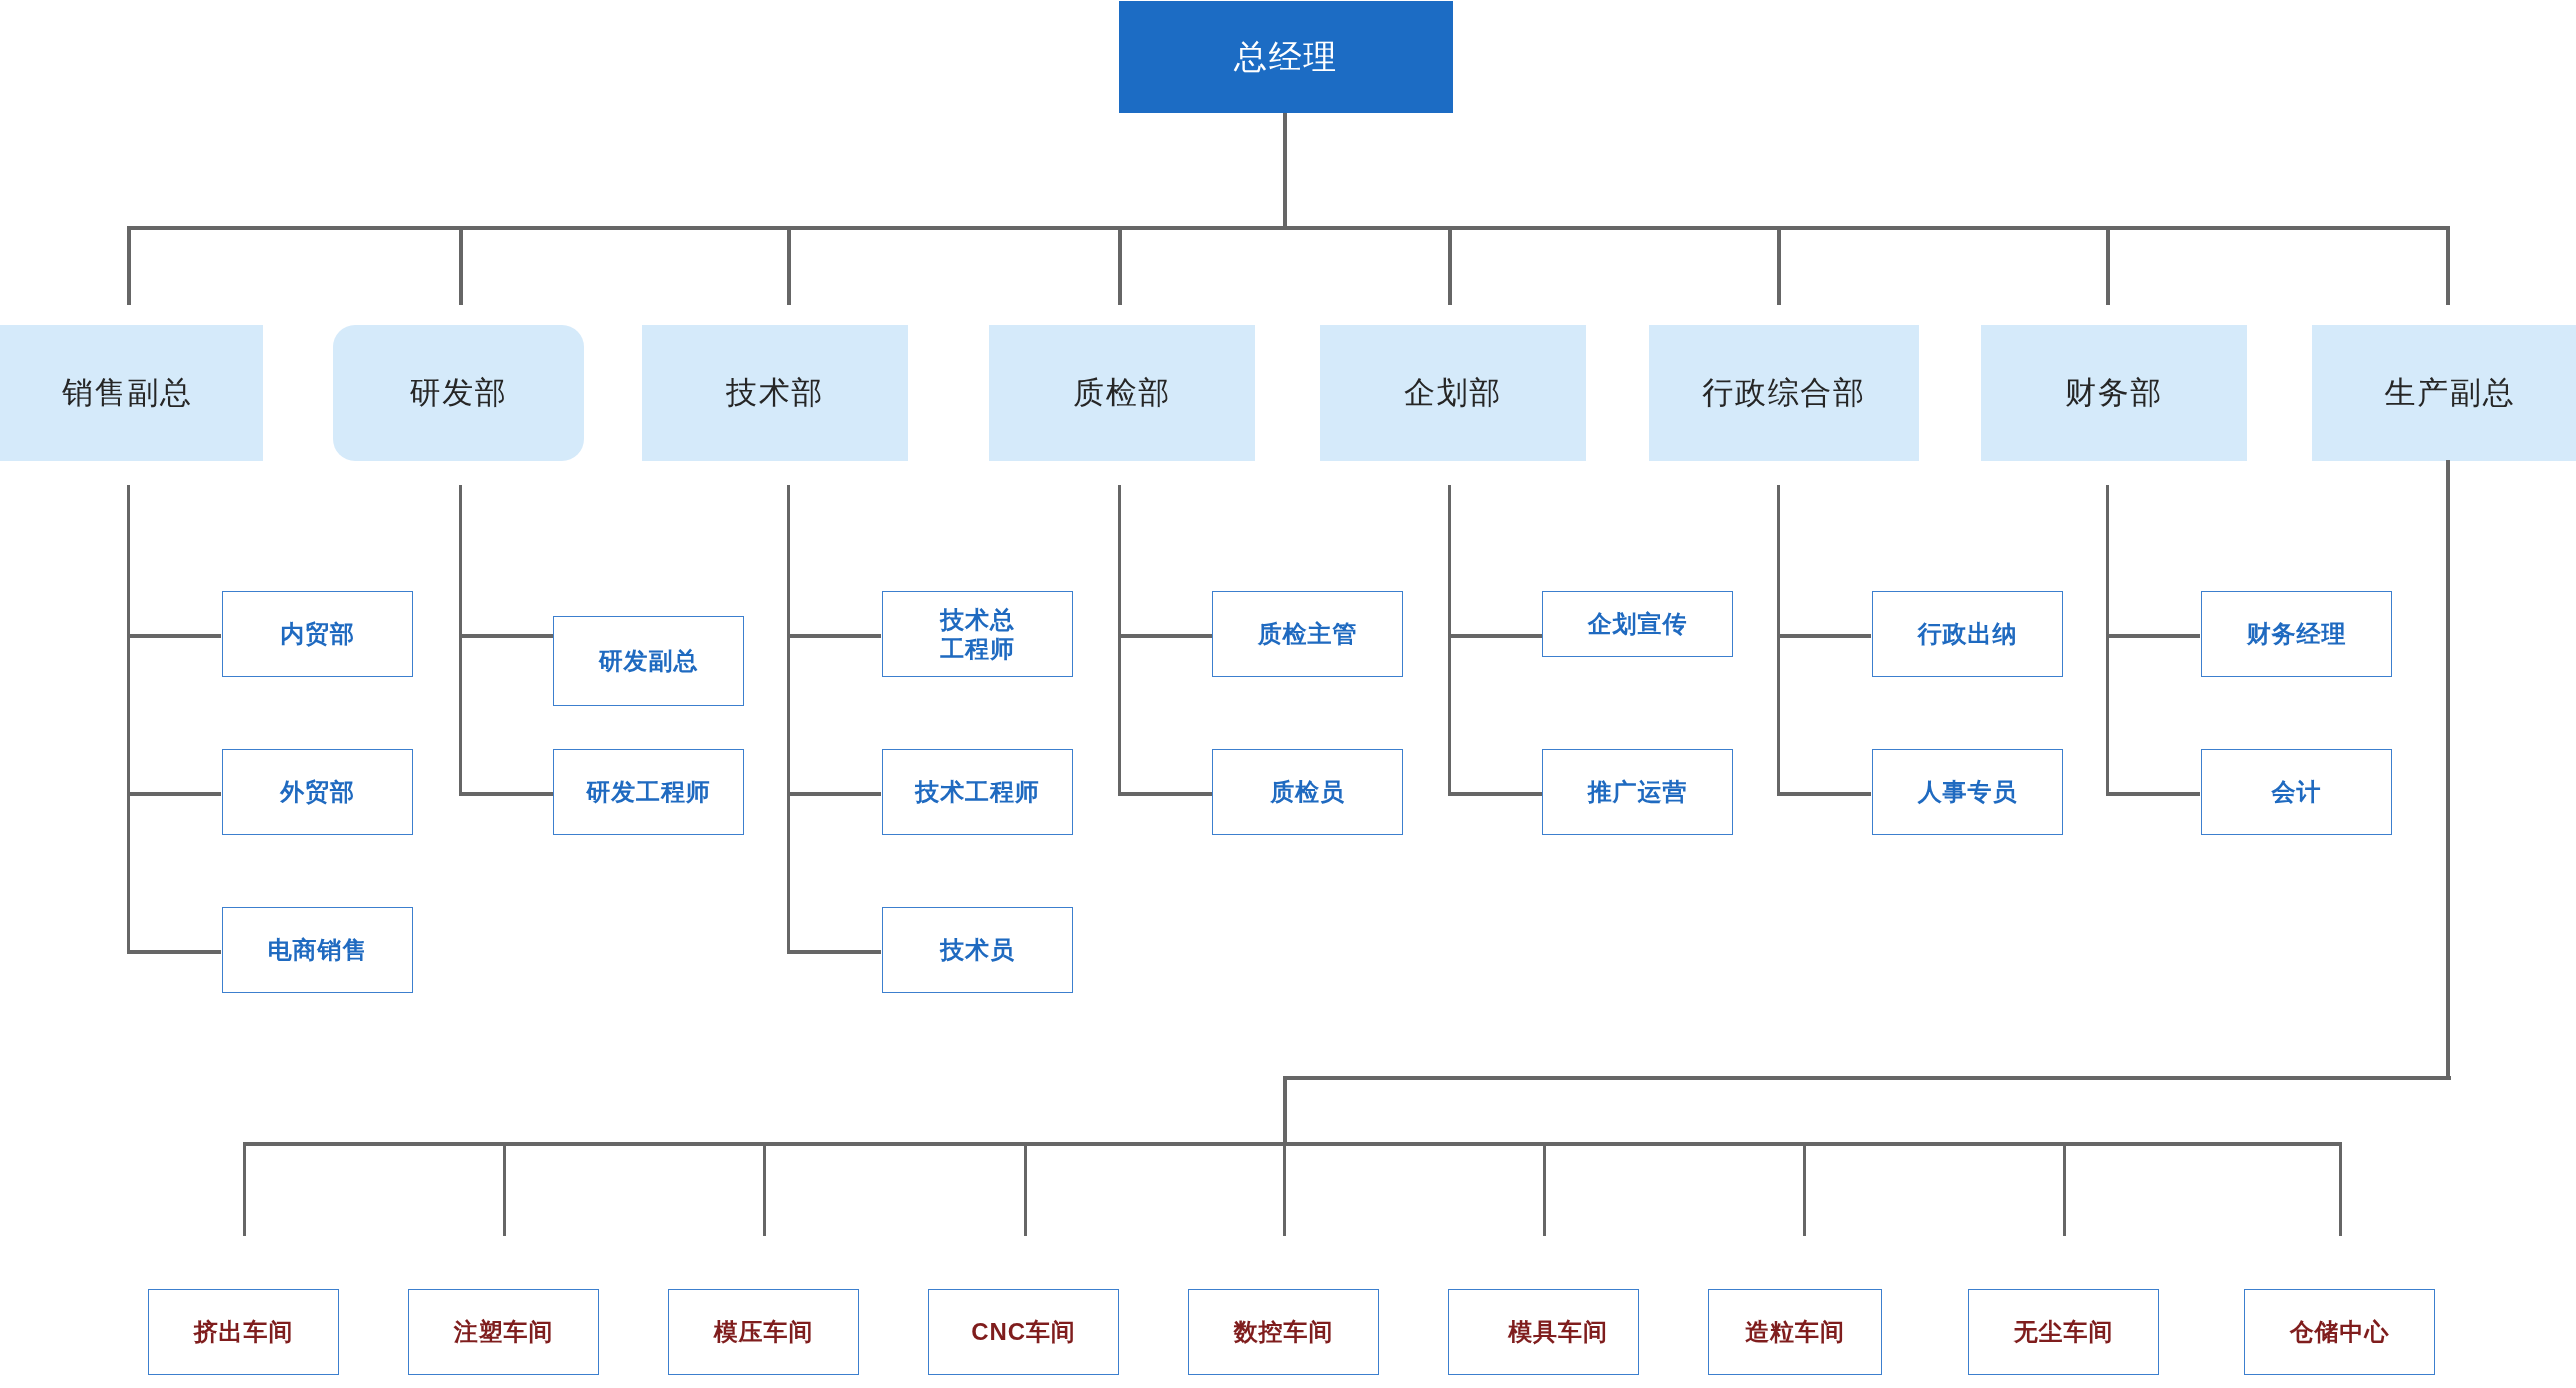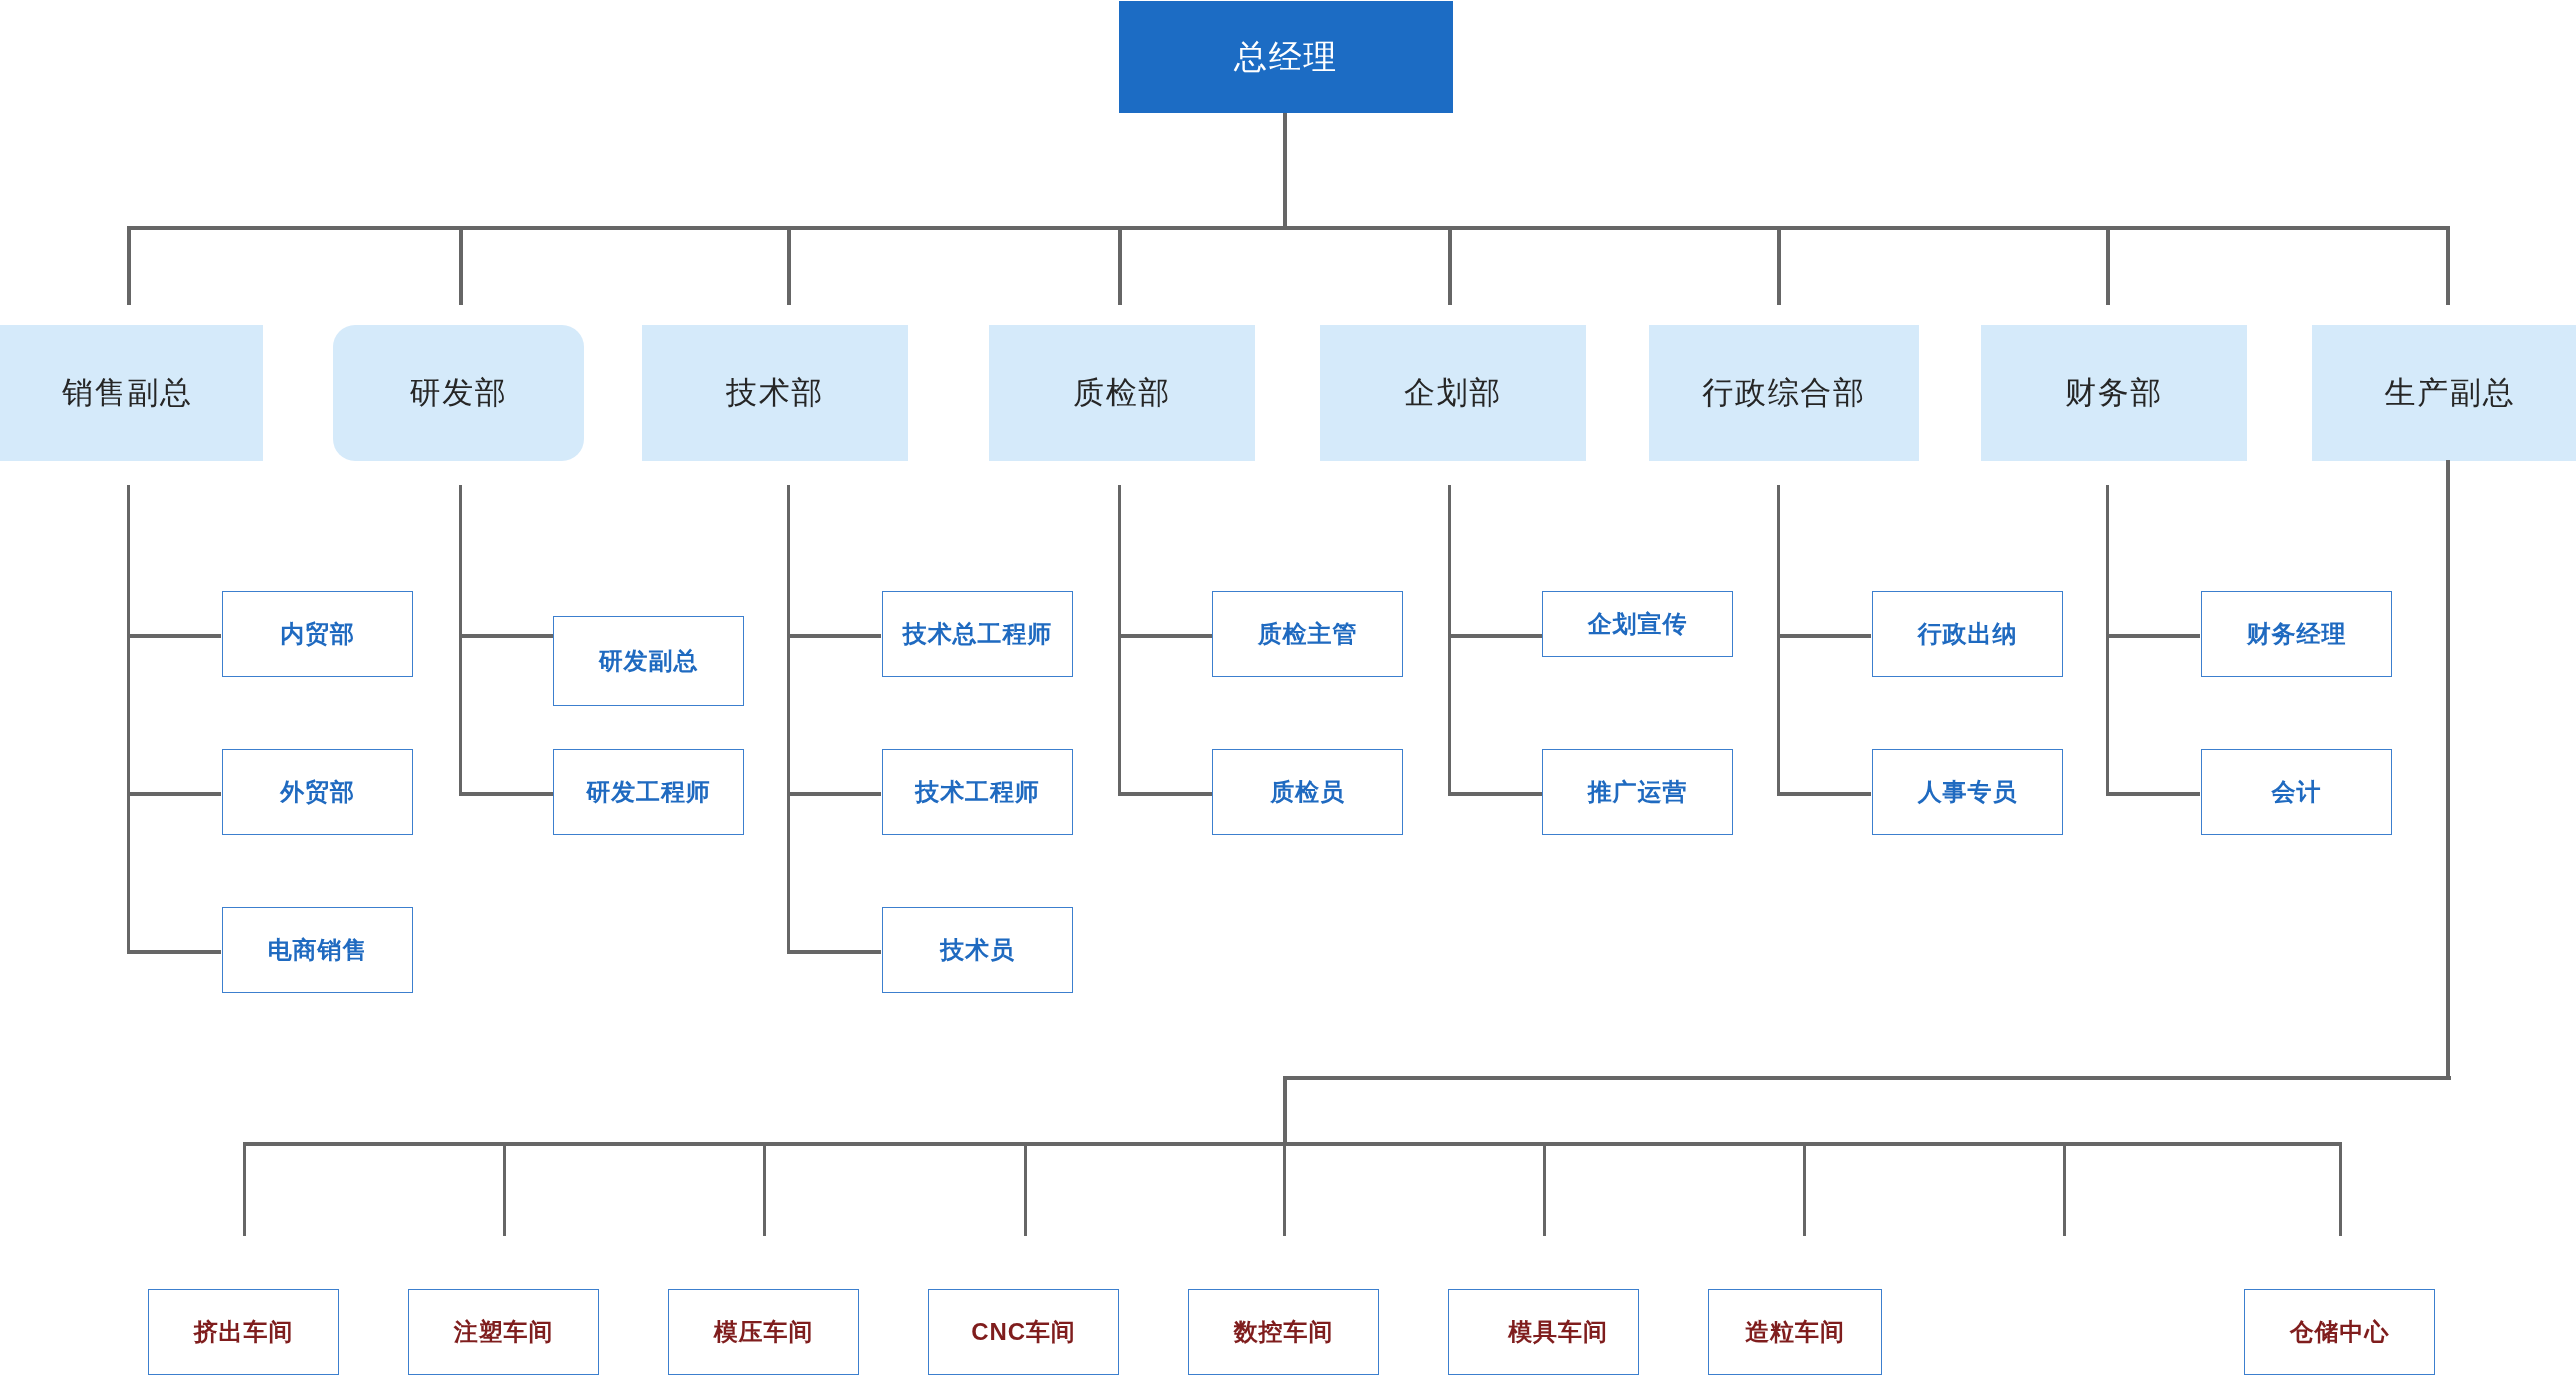--- a/index.html
+++ b/index.html
@@ -102,21 +102,21 @@
   <div class="conn conn-thin-v" style="left:459px; top:485px; height:311px;"></div>
   <div class="conn conn-h" style="left:459px; top:634px; width:94px;"></div>
   <div class="conn conn-h" style="left:459px; top:792px; width:94px;"></div>
   <div class="node node-sub" style="left:553px; top:591px; width:191px; height:90px;margin-top:25px;">研发副总</div>
   <div class="node node-sub" style="left:553px; top:749px; width:191px; height:86px;">研发工程师</div>
 
   <div class="conn conn-thin-v" style="left:787px; top:485px; height:469px;"></div>
   <div class="conn conn-h" style="left:787px; top:634px; width:94px;"></div>
   <div class="conn conn-h" style="left:787px; top:792px; width:94px;"></div>
   <div class="conn conn-h" style="left:787px; top:950px; width:94px;"></div>
-  <div class="node node-sub" style="left:882px; top:591px; width:191px; height:86px; flex-direction:row;">
+  <div class="node node-sub" style="left:882px; top:591px; width:191px; height:86px; flex-direction:column;">
     <span>技术总</span>
     <span>工程师</span>
   </div>
   <div class="node node-sub" style="left:882px; top:749px; width:191px; height:86px;">技术工程师</div>
   <div class="node node-sub" style="left:882px; top:907px; width:191px; height:86px;">技术员</div>
 
   <div class="conn conn-thin-v" style="left:1118px; top:485px; height:311px;"></div>
   <div class="conn conn-h" style="left:1118px; top:634px; width:94px;"></div>
   <div class="conn conn-h" style="left:1118px; top:792px; width:94px;"></div>
   <div class="node node-sub" style="left:1212px; top:591px; width:191px; height:86px;">质检主管</div>
@@ -156,16 +156,17 @@
   <div class="conn conn-thin-v" style="left:2063px; top:1142px; height:94px;"></div>
   <div class="conn conn-thin-v" style="left:2339px; top:1142px; height:94px;"></div>
 
   <div class="node node-shop" style="left:148px; top:1289px; width:191px; height:86px;">挤出车间</div>
   <div class="node node-shop" style="left:408px; top:1289px; width:191px; height:86px;">注塑车间</div>
   <div class="node node-shop" style="left:668px; top:1289px; width:191px; height:86px;">模压车间</div>
   <div class="node node-shop" style="left:928px; top:1289px; width:191px; height:86px;">CNC车间</div>
   <div class="node node-shop" style="left:1188px; top:1289px; width:191px; height:86px;">数控车间</div>
   <div class="node node-shop" style="left:1448px; top:1289px; width:191px; height:86px;padding-left:29px;">模具车间</div>
   <div class="node node-shop" style="left:1708px; top:1289px; width:174px; height:86px;">造粒车间</div>
+  <div class="node node-shop" style="left:1968px; top:1289px; width:191px; height:86px;">无尘车间</div>
   <div class="node node-shop" style="left:2244px; top:1289px; width:191px; height:86px;">仓储中心</div>
 
 </div>
 
 
 </body></html>

